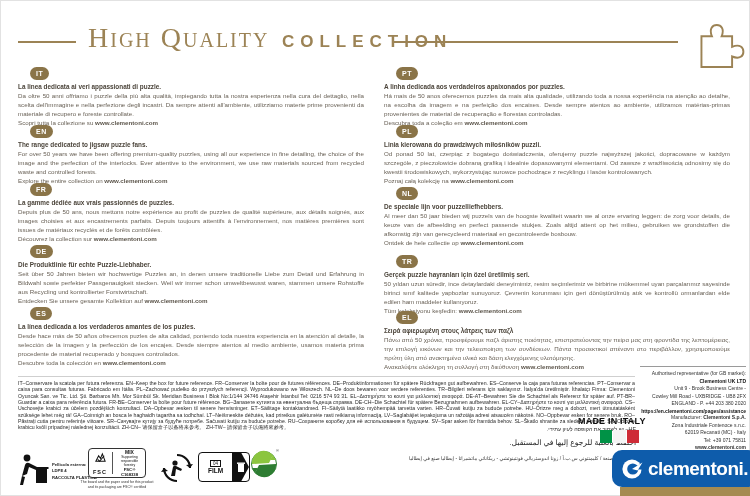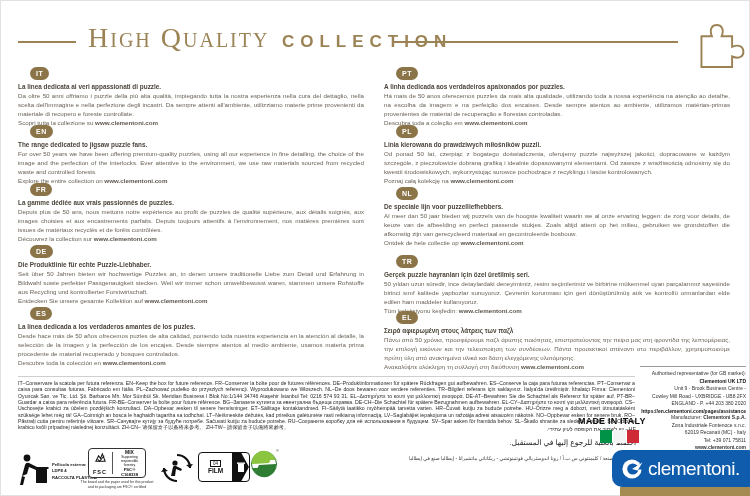--- a/index.html
+++ b/index.html
@@ -40,21 +40,21 @@
   .mfg-block{position:absolute;left:600px;top:414px;width:146px;text-align:right;font-size:5px;
              line-height:1.5;color:#333;}
   .made-italy{position:absolute;left:578px;top:416px;font-size:9px;font-weight:bold;color:#111;letter-spacing:.2px;}
   .flag{position:absolute;left:600px;top:430px;width:39px;height:13px;display:flex;gap:1px;}
   .flag div{flex:1;}
   .flag .g{background:#009246;} .flag .w{background:#f4f4f4;} .flag .r{background:#ce2b37;}
 
   
   .logo-box{position:absolute;left:612px;top:450px;width:146px;height:37px;background:#0e5cab;
             border-radius:10px;display:flex;align-items:center;padding-left:8px;box-sizing:border-box;}
-  .logo-text{color:#fff;font-weight:normal;font-size:19px;letter-spacing:-.5px;margin-left:4px;}
+  .logo-text{color:#fff;font-weight:bold;font-size:19px;letter-spacing:-.5px;margin-left:4px;}
   .gold-strip{position:absolute;left:620px;top:487px;width:130px;height:9px;background:#a58b51;}
 
   
   .eco-label{position:absolute;left:52px;top:462px;width:62px;font-size:4.2px;font-weight:bold;
              color:#222;line-height:1.5;}
   .fsc-box{position:absolute;left:88px;top:448px;width:58px;height:30px;border:1px solid #333;
            border-radius:4px;display:flex;align-items:center;box-sizing:border-box;padding:2px;background:#fff;}
   .fsc-left{width:18px;text-align:center;}
   .fsc-acronym{font-size:5.5px;font-weight:bold;letter-spacing:1px;color:#111;}
   .fsc-divider{width:1px;height:22px;background:#555;margin:0 3px;}

